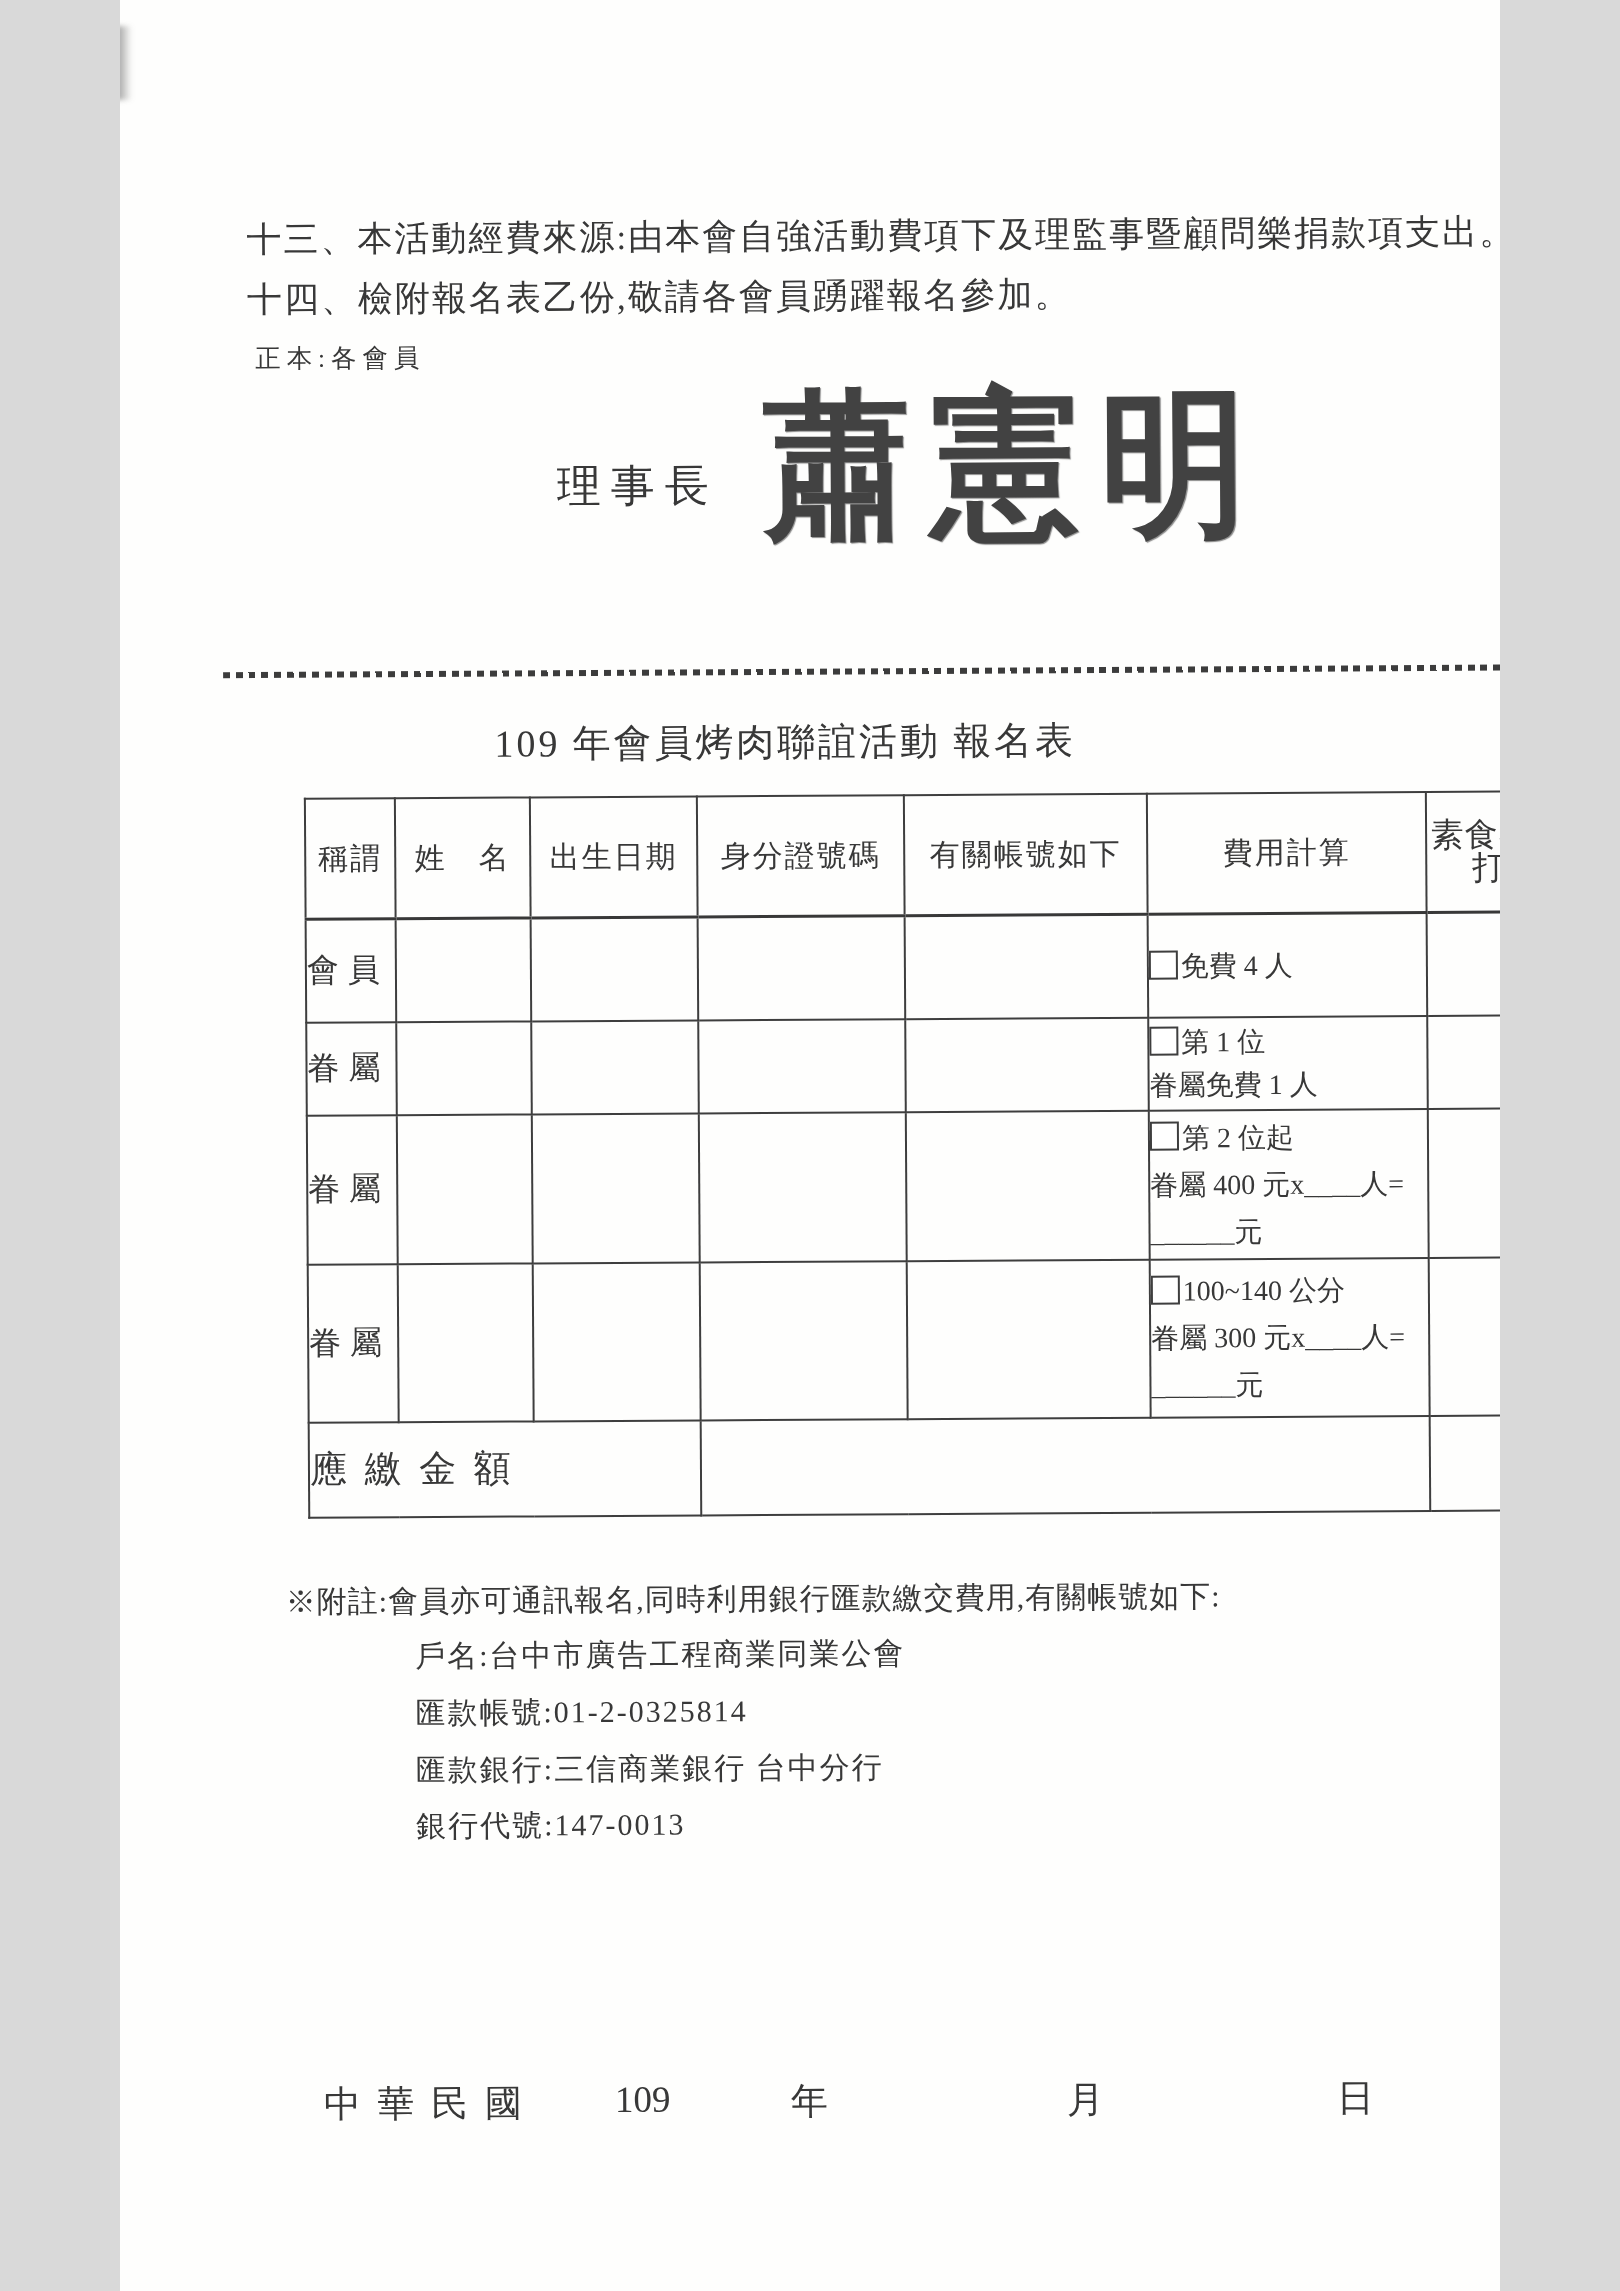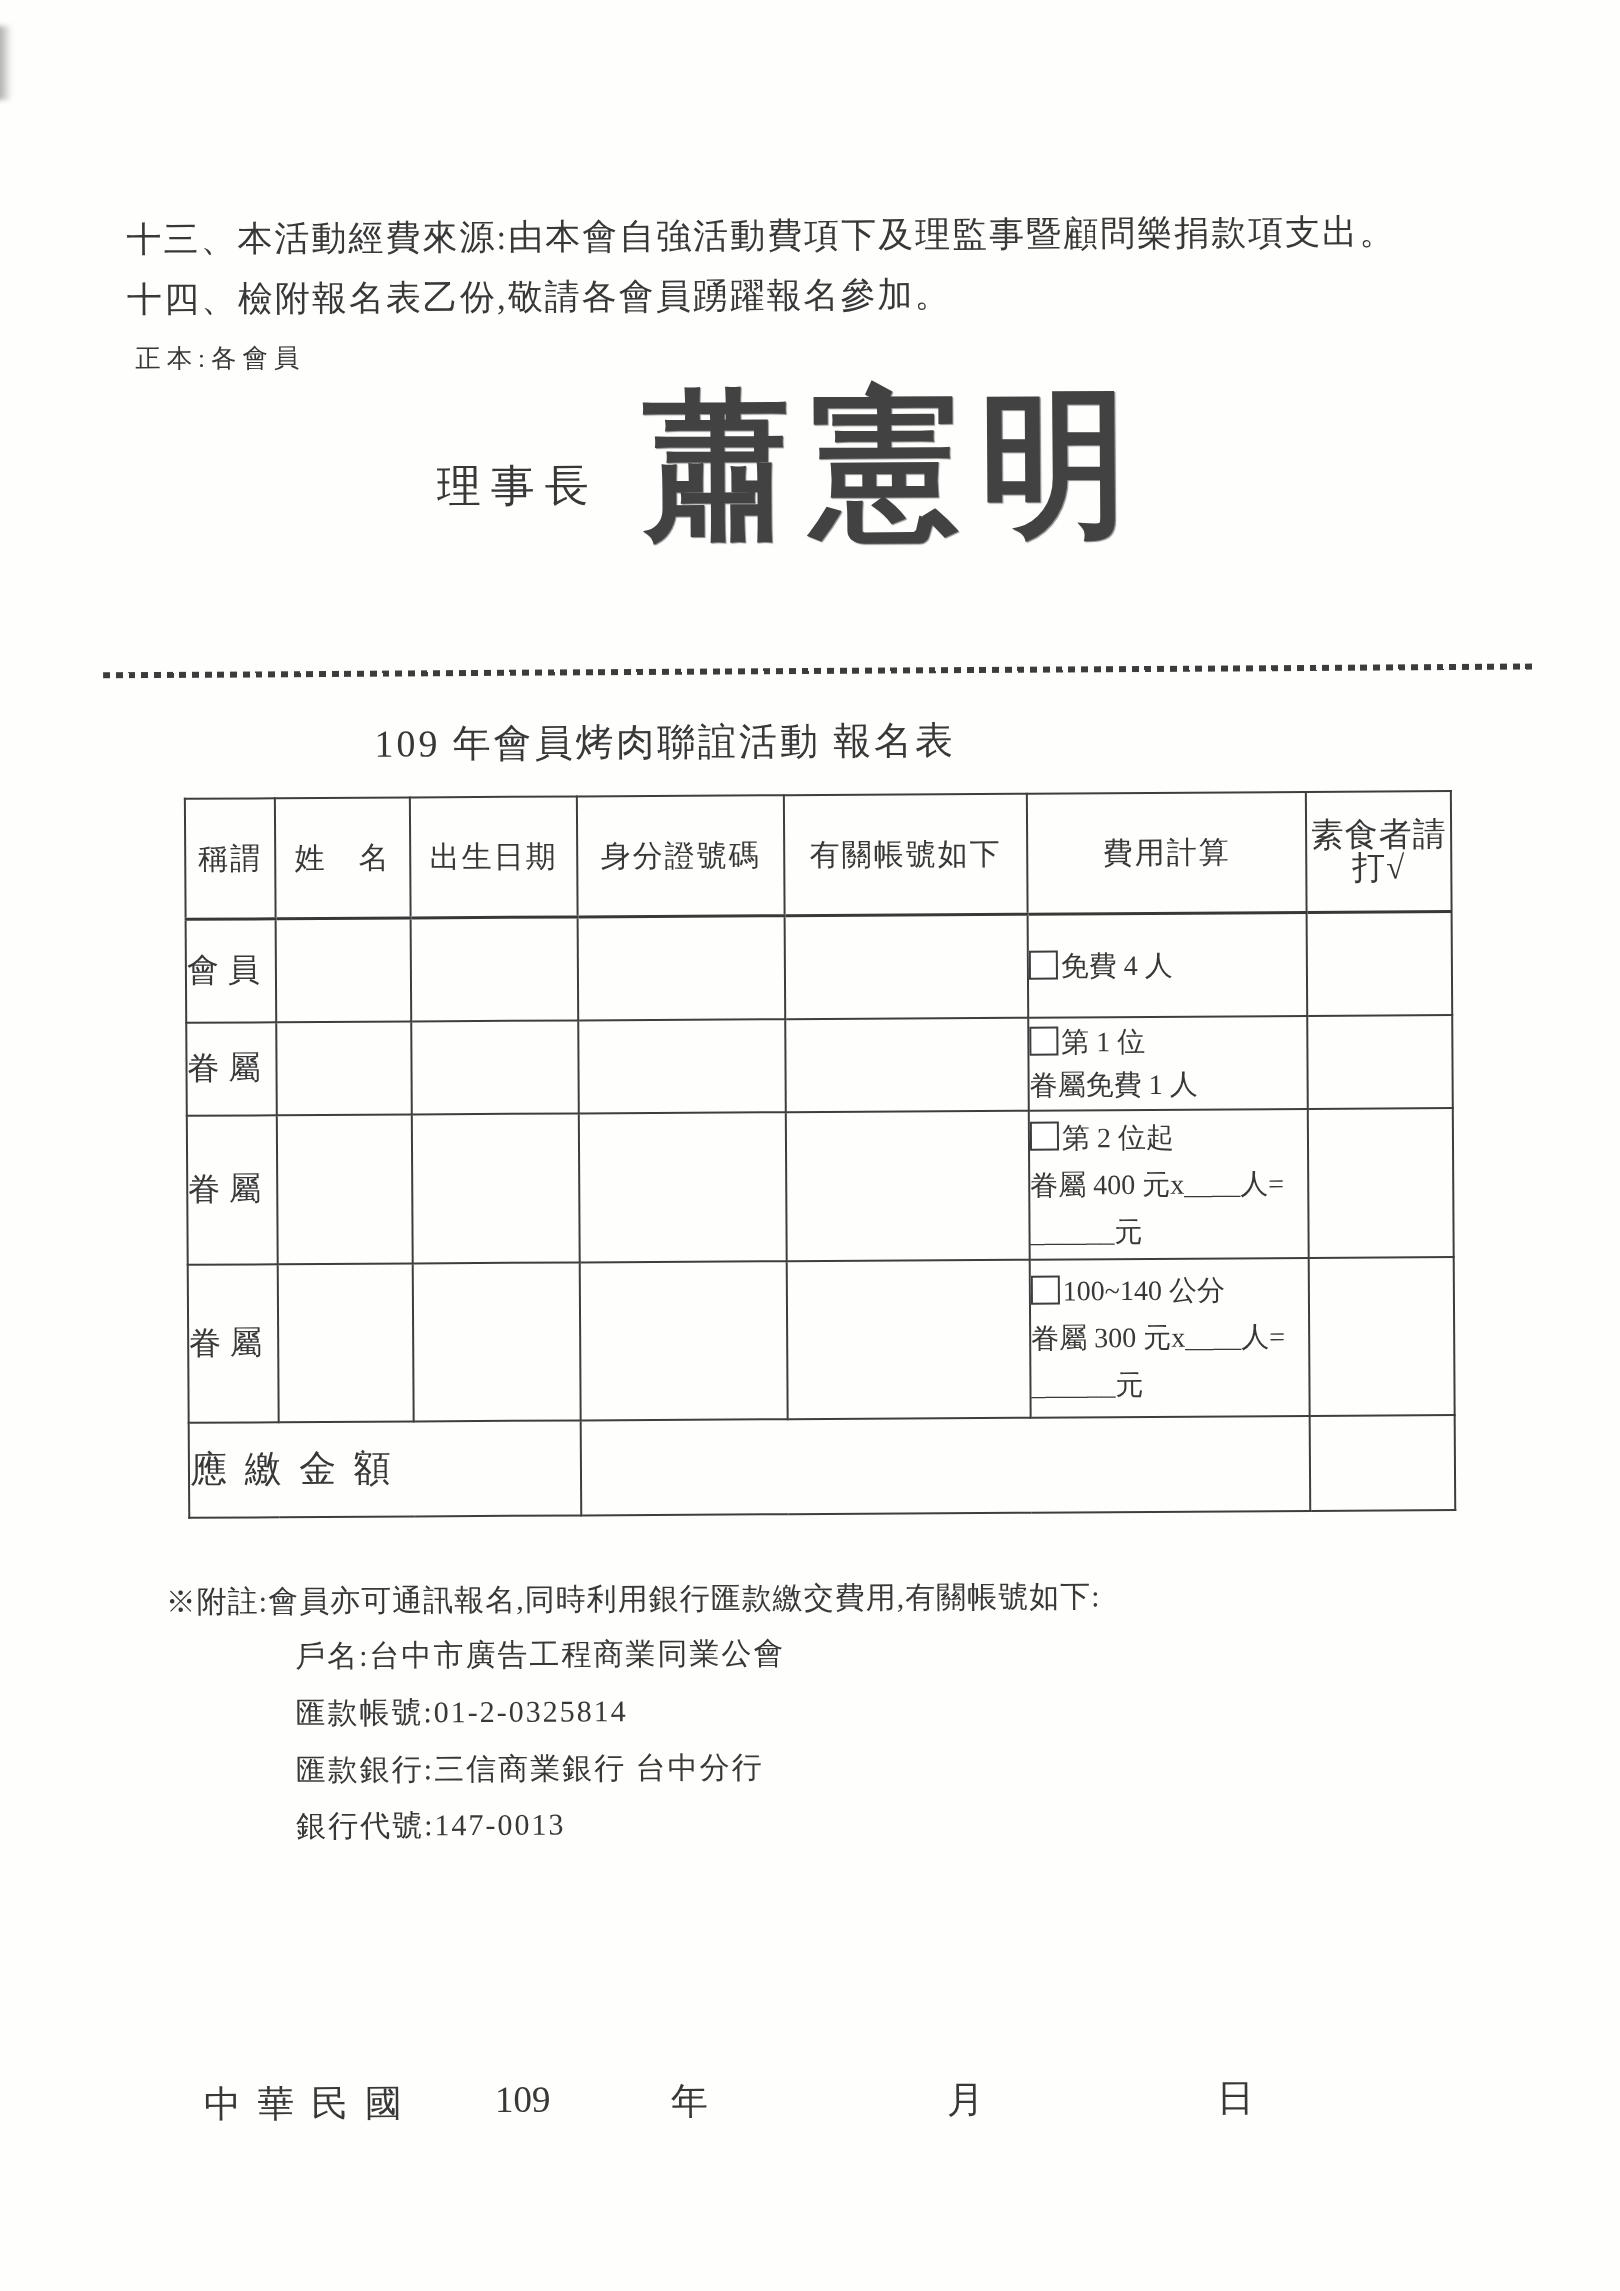--- a/index.html
+++ b/index.html
@@ -1,18 +1,18 @@
 <!DOCTYPE html>
 <html><head>
 <meta charset="utf-8">
 <style>
   html,body{margin:0;padding:0;background:#d9d9d9;}
   .page{
     position:relative;
-    width:1620px;height:2292px;
+    width:1380px;height:2292px;
     margin:0 auto;
     background:#fefefdff;
     overflow:hidden;
     font-family:"Liberation Serif","DejaVu Serif",serif;
     color:#383838;
   }
   .sheet{
     position:absolute;left:0;top:0;width:1620px;height:2292px;
     transform:rotate(-0.35deg);
     transform-origin:50% 50%;

